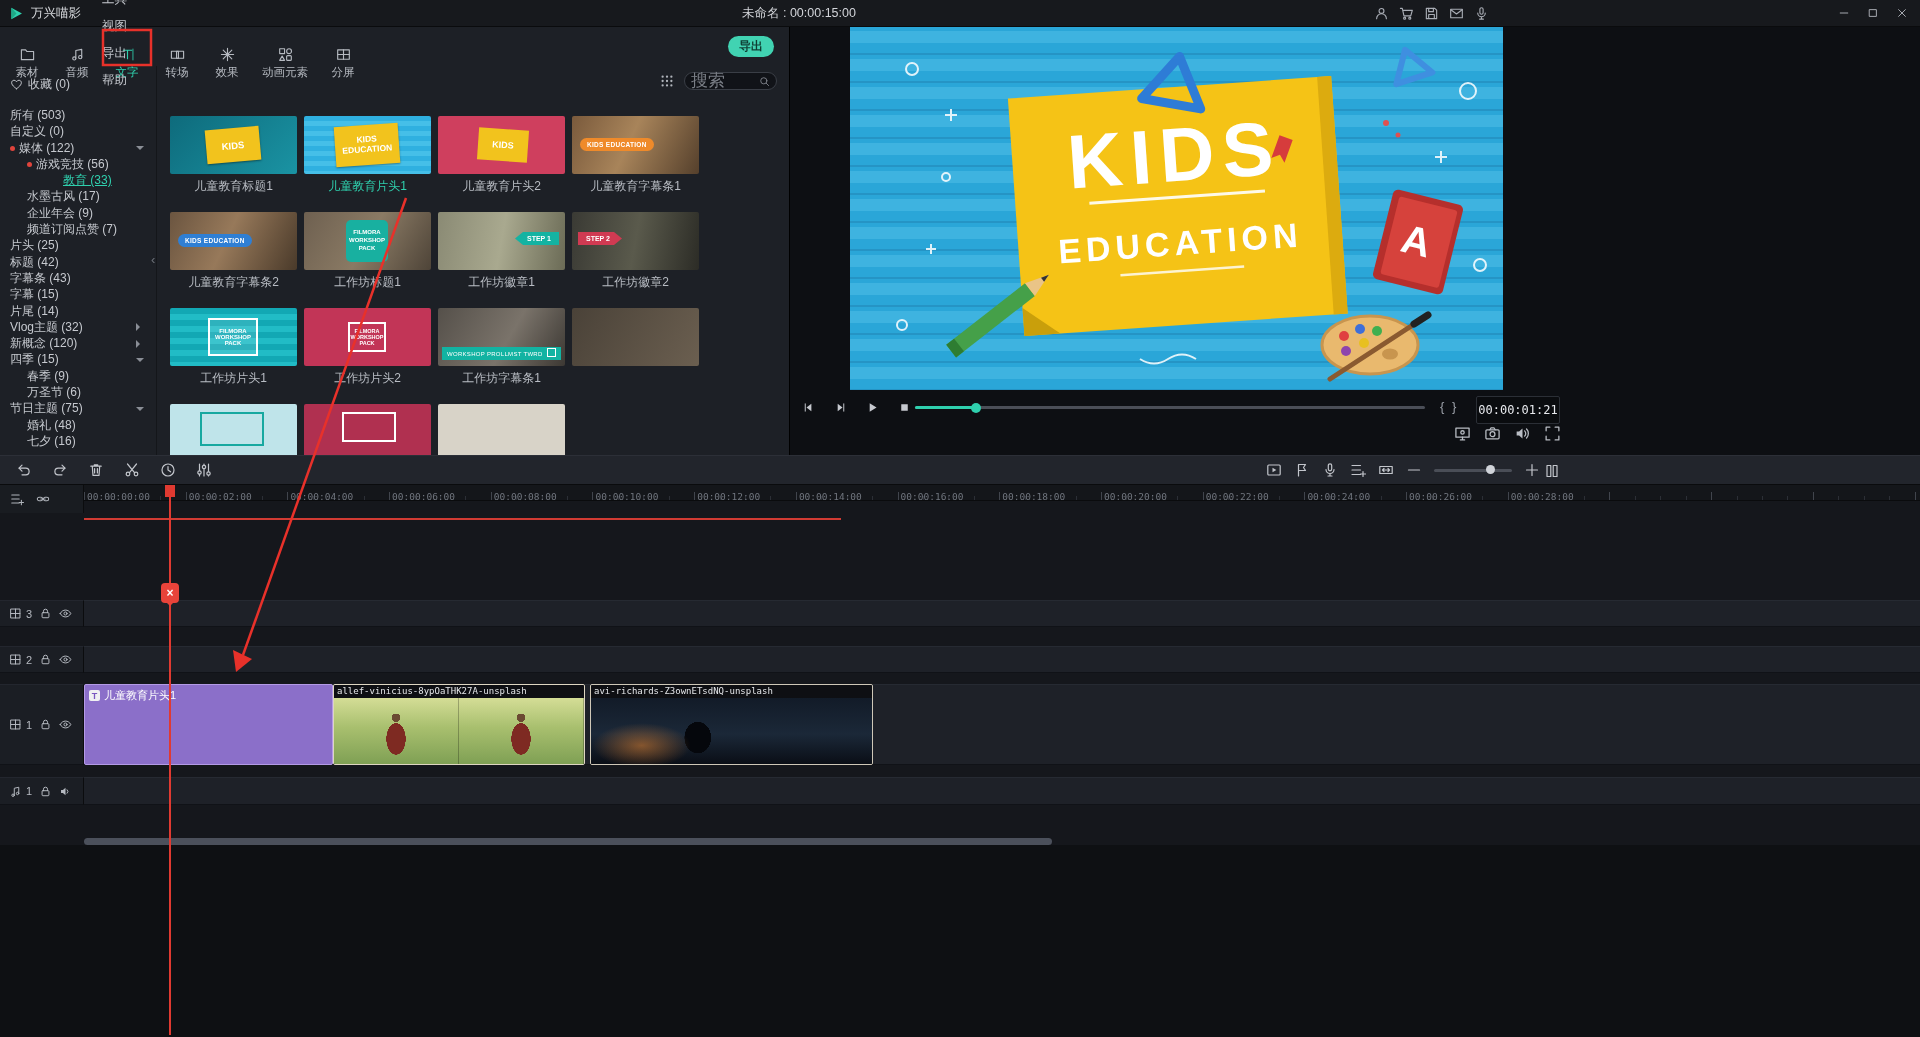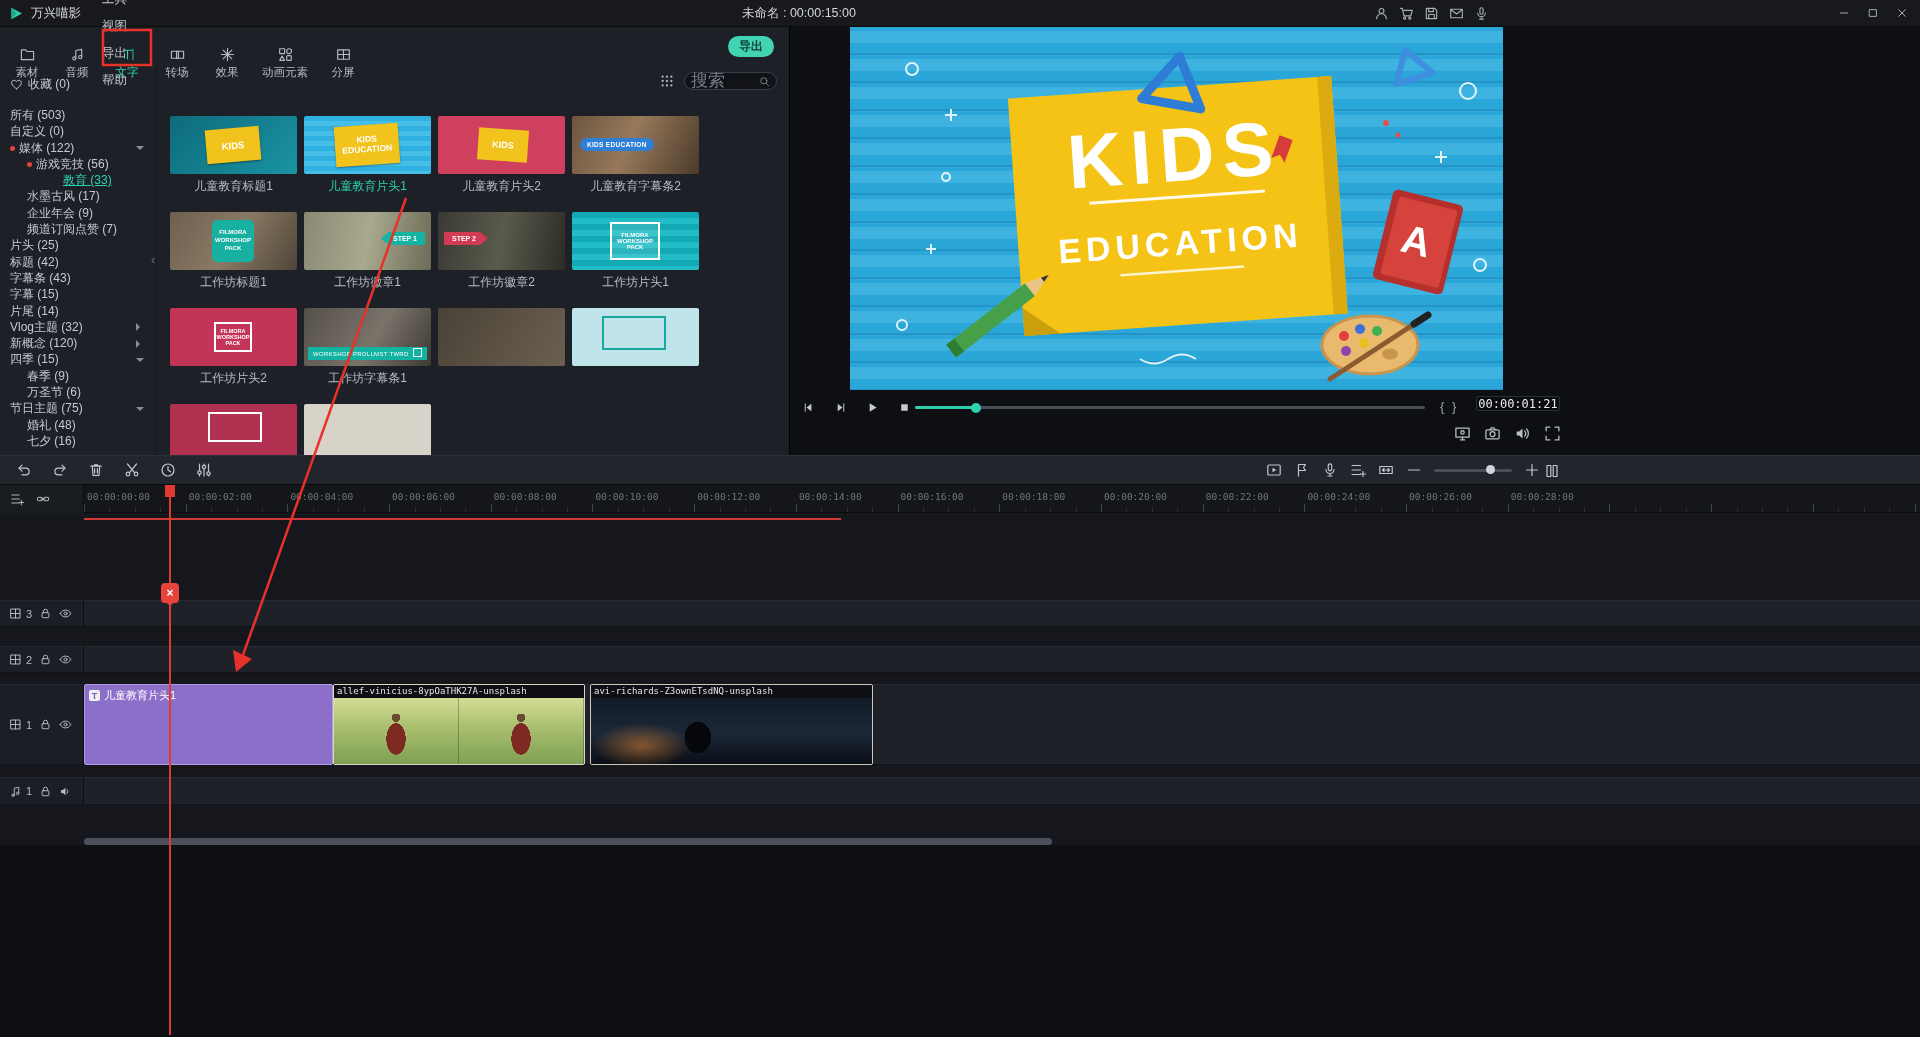--- a/index.html
+++ b/index.html
@@ -92,40 +92,40 @@
   .preview-panel{position:absolute;top:27px;left:790px;width:1130px;height:428px;background:#0d0f13;}
   .video-area{position:absolute;left:60px;top:0;width:653px;height:363px;background:#2aa6d8;overflow:hidden;}
   .video-area svg{display:block;width:100%;height:100%;}
   .tbtns{position:absolute;left:6px;top:368px;display:flex;gap:8px;}
   .tp-btn{width:24px;height:24px;background:transparent;border:none;color:#c6c9cf;cursor:pointer;display:flex;align-items:center;justify-content:center;}
   .tp-btn .icn{width:13px;height:13px;}
   .seekbar{position:absolute;left:125px;top:379px;width:510px;height:3px;background:#4a4e57;border-radius:2px;cursor:pointer;}
   .seek-fill{height:100%;background:var(--accent);border-radius:2px;}
   .seek-knob{position:absolute;top:-3.5px;width:10px;height:10px;border-radius:50%;background:var(--accent);}
   .brackets{position:absolute;left:650px;top:372px;font-size:13px;color:#9ba0a8;letter-spacing:2px;cursor:pointer;}
-  .timecode{position:absolute;left:686px;top:369px;width:84px;height:15px;background:#0a0c0f;border:1px solid #2b2f36;border-radius:2px;display:flex;align-items:center;justify-content:center;font-family:"DejaVu Sans Mono",monospace;font-size:12px;color:#e8eaee;}
+  .timecode{position:absolute;left:686px;top:369px;width:84px;height:28px;background:#0a0c0f;border:1px solid #2b2f36;border-radius:2px;display:flex;align-items:center;justify-content:center;font-family:"DejaVu Sans Mono",monospace;font-size:12px;color:#e8eaee;}
   .pv-icons{position:absolute;left:664px;top:398px;display:flex;gap:13px;color:#b9bdc4;}
   .pv-icons .icn{width:17px;height:17px;cursor:pointer;}
 
   
   .mid-toolbar{position:absolute;top:455px;left:0;width:1920px;height:30px;background:#22252c;border-top:1px solid #2c2f37;border-bottom:1px solid #0a0b0d;}
   .tb-left{position:absolute;left:16px;top:0;height:100%;display:flex;align-items:center;gap:20px;color:#c3c6cc;}
   .tb-left .icn{width:16px;height:16px;cursor:pointer;}
   .tb-right{position:absolute;left:1266px;top:0;height:100%;display:flex;align-items:center;gap:12px;color:#c3c6cc;}
   .tb-right .icn{width:16px;height:16px;cursor:pointer;}
   .zoom-slider{position:relative;width:78px;height:3px;background:#4a4e57;border-radius:2px;cursor:pointer;}
   .zoom-knob{position:absolute;top:-3.5px;width:9px;height:9px;border-radius:50%;background:#d0d3d9;}
   .panel-tgl{position:absolute;left:1544px;top:7px;width:16px;height:16px;color:#c3c6cc;cursor:pointer;}
 
   
   .timeline{position:absolute;top:485px;left:0;width:1920px;height:552px;background:#0e1013;}
   .tl-upper{position:absolute;top:0;left:0;width:100%;height:360px;background:#15171c;}
   .tl-corner{position:absolute;top:0;left:0;width:84px;height:28px;background:#191c21;border-right:1px solid #0b0c0e;display:flex;align-items:center;gap:12px;padding-left:10px;color:#b0b4bb;}
   .tl-corner .icn{width:14px;height:14px;cursor:pointer;}
-  .ruler{position:absolute;top:0;left:84px;right:0;height:28px;background-color:#14161a;border-bottom:1px solid #0a0b0d;cursor:pointer;
+  .ruler{position:absolute;top:0;left:84px;right:0;height:16px;background-color:#14161a;border-bottom:1px solid #0a0b0d;cursor:pointer;
     background-image:repeating-linear-gradient(90deg,#41454d 0 1px,transparent 1px 101.7px),repeating-linear-gradient(90deg,#2c2f36 0 1px,transparent 1px 25.425px);
     background-size:100% 8px,100% 4px;background-position:left bottom,left bottom;background-repeat:no-repeat,no-repeat;}
   .rlabel{position:absolute;top:6px;font-size:9.5px;color:#70757e;font-family:"DejaVu Sans Mono",monospace;transform:translateX(3px);}
   .content-line{position:absolute;top:33px;left:84px;width:757px;height:2px;background:#d23b33;z-index:2;}
   .t-row{position:absolute;left:84px;right:0;background:#1e2128;border-top:1px solid #262a32;border-bottom:1px solid #101217;}
   .t-head{position:absolute;left:0;width:84px;background:#1b1e24;border-right:1px solid #0b0c0e;border-top:1px solid #23262e;border-bottom:1px solid #101217;display:flex;align-items:center;padding-left:9px;gap:7px;color:#b6bac1;}
   .t-head .icn{width:13px;height:13px;cursor:pointer;}
   .t-num{font-size:11px;color:#b6bac1;margin-left:-3px;}
   .clip{position:absolute;top:199px;height:81px;border-radius:2px;overflow:hidden;cursor:pointer;z-index:3;}
   .clip-title{background:#8b6fc9;border:1px solid #b49ae6;}
@@ -414,20 +414,26 @@
             <span class="t-inner">KIDS
 EDUCATION</span>
           </div>
           <div class="tlabel">儿童教育片头1</div>
         </div>
         <div class="cell">
           <div class="thumb kids-intro2">
             <span class="t-inner">KIDS</span>
           </div>
           <div class="tlabel">儿童教育片头2</div>
+        </div>
+        <div class="cell">
+          <div class="thumb photo-badge-orange">
+            <span class="t-inner">KIDS EDUCATION</span>
+          </div>
+          <div class="tlabel">儿童教育字幕条1</div>
         </div>
         <div class="cell">
           <div class="thumb photo-badge-blue">
             <span class="t-inner">KIDS EDUCATION</span>
           </div>
           <div class="tlabel">儿童教育字幕条2</div>
         </div>
         <div class="cell">
           <div class="thumb workshop-card">
             <span class="t-inner">FILMORA

